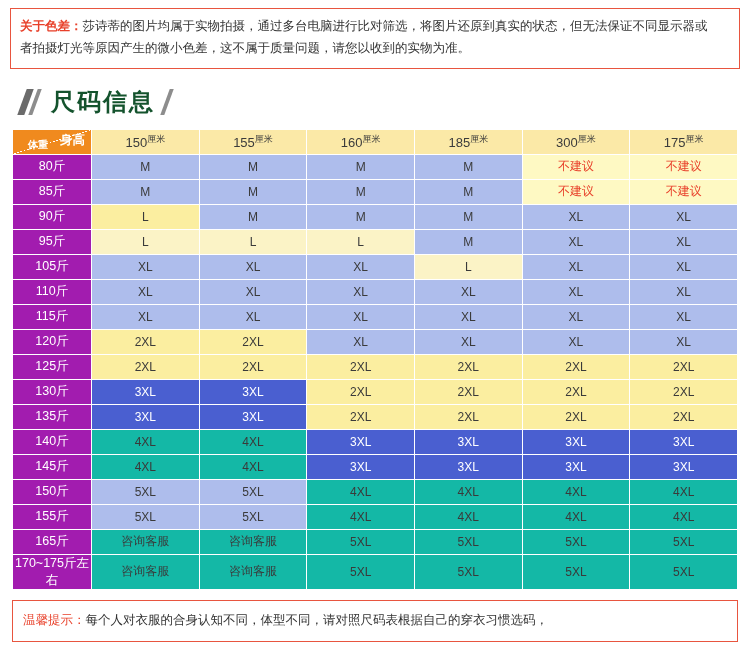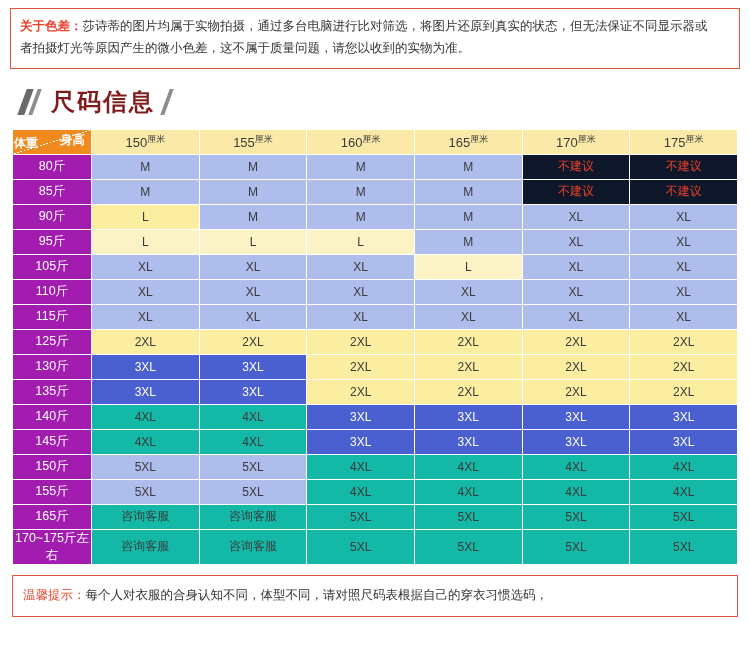--- a/index.html
+++ b/index.html
@@ -36,21 +36,21 @@
     display:inline-block;
     width:7px;height:26px;
     background:#6b6b6b;
     transform:skewX(-20deg);
     margin-right:4px;
   }
   .slash.thin{width:4px;height:26px;background:#8d8d8d;}
   .sec-title .txt{
     font-size:24px;
     font-weight:bold;
-    color:#7f1d1d;
+    color:#14532d;
     letter-spacing:2px;
     margin:0 10px;
     line-height:1;
   }
 
   
   .tbl-wrap{margin:0 12px;}
   table.size{
     border-collapse:collapse;
     width:726px;
@@ -65,21 +65,21 @@
     font-weight:normal;
   }
   
   .corner{
     background:#f08a1e;
     color:#fff;
     position:relative;
     height:34px;
     width:78px;
   }
-  .corner .wt{position:absolute;left:1px;bottom:2px;font-size:12px;font-weight:bold;}
+  .corner .wt{position:absolute;left:15px;bottom:2px;font-size:10px;font-weight:bold;}
   .corner .ht{position:absolute;right:6px;top:2px;font-size:12.5px;font-weight:bold;margin-left:22px;}
   .corner .diag{
     position:absolute;left:0;top:0;width:100%;height:100%;
     background:linear-gradient(to right bottom,transparent 49.5%,#ffffff 49.5%,#ffffff 50.7%,transparent 50.7%);
   }
   .hdr{
     background:#fbe9a7;
     color:#3b3b3b;
     font-weight:bold;
     font-size:13px;
@@ -91,21 +91,21 @@
     color:#ffffff;
     font-weight:bold;
     font-size:12.5px;
     width:78px;
   }
   .c-blue{background:#aebdec;color:#3a3a3a;}
   .c-lyel{background:#fbf3c6;color:#3a3a3a;}
   .c-yel{background:#fbeea0;color:#3a3a3a;}
   .c-white{background:#14b8a6;color:#3a3a3a;}
   .c-dblue{background:#4a5fd0;color:#ffffff;}
-  .c-pink{background:#0f172a;color:#e8402a;}
+  .c-pink{background:#fef9c3;color:#e8402a;}
 
   
   .tip{
     margin:10px 12px 0 12px;
     border:1px solid #e8553f;
     padding:8px 10px 9px 10px;
     font-size:12.5px;
     line-height:1.85;
     box-sizing:border-box;
   }
@@ -133,22 +133,22 @@
       <thead>
         <tr>
           <th class="corner">
             <span class="diag"></span>
             <span class="ht">身高</span>
             <span class="wt">体重</span>
           </th>
           <th class="hdr"><span>150</span><span class="unit">厘米</span></th>
           <th class="hdr"><span>155</span><span class="unit">厘米</span></th>
           <th class="hdr"><span>160</span><span class="unit">厘米</span></th>
-          <th class="hdr"><span>165</span><span class="unit">厘米</span></th>
-          <th class="hdr"><span>170</span><span class="unit">厘米</span></th>
+          <th class="hdr"><span>185</span><span class="unit">厘米</span></th>
+          <th class="hdr"><span>300</span><span class="unit">厘米</span></th>
           <th class="hdr"><span>175</span><span class="unit">厘米</span></th>
         </tr>
       </thead>
       <tbody id="tbody">
           <tr>
             <td class="rowhdr">80斤</td>
             <td class="c-blue">M</td>
             <td class="c-blue">M</td>
             <td class="c-blue">M</td>
             <td class="c-blue">M</td>
@@ -203,20 +203,29 @@
           <tr>
             <td class="rowhdr">115斤</td>
             <td class="c-blue">XL</td>
             <td class="c-blue">XL</td>
             <td class="c-blue">XL</td>
             <td class="c-blue">XL</td>
             <td class="c-blue">XL</td>
             <td class="c-blue">XL</td>
           </tr>
           <tr>
+            <td class="rowhdr">120斤</td>
+            <td class="c-yel">2XL</td>
+            <td class="c-yel">2XL</td>
+            <td class="c-blue">XL</td>
+            <td class="c-blue">XL</td>
+            <td class="c-blue">XL</td>
+            <td class="c-blue">XL</td>
+          </tr>
+          <tr>
             <td class="rowhdr">125斤</td>
             <td class="c-yel">2XL</td>
             <td class="c-yel">2XL</td>
             <td class="c-yel">2XL</td>
             <td class="c-yel">2XL</td>
             <td class="c-yel">2XL</td>
             <td class="c-yel">2XL</td>
           </tr>
           <tr>
             <td class="rowhdr">130斤</td>

